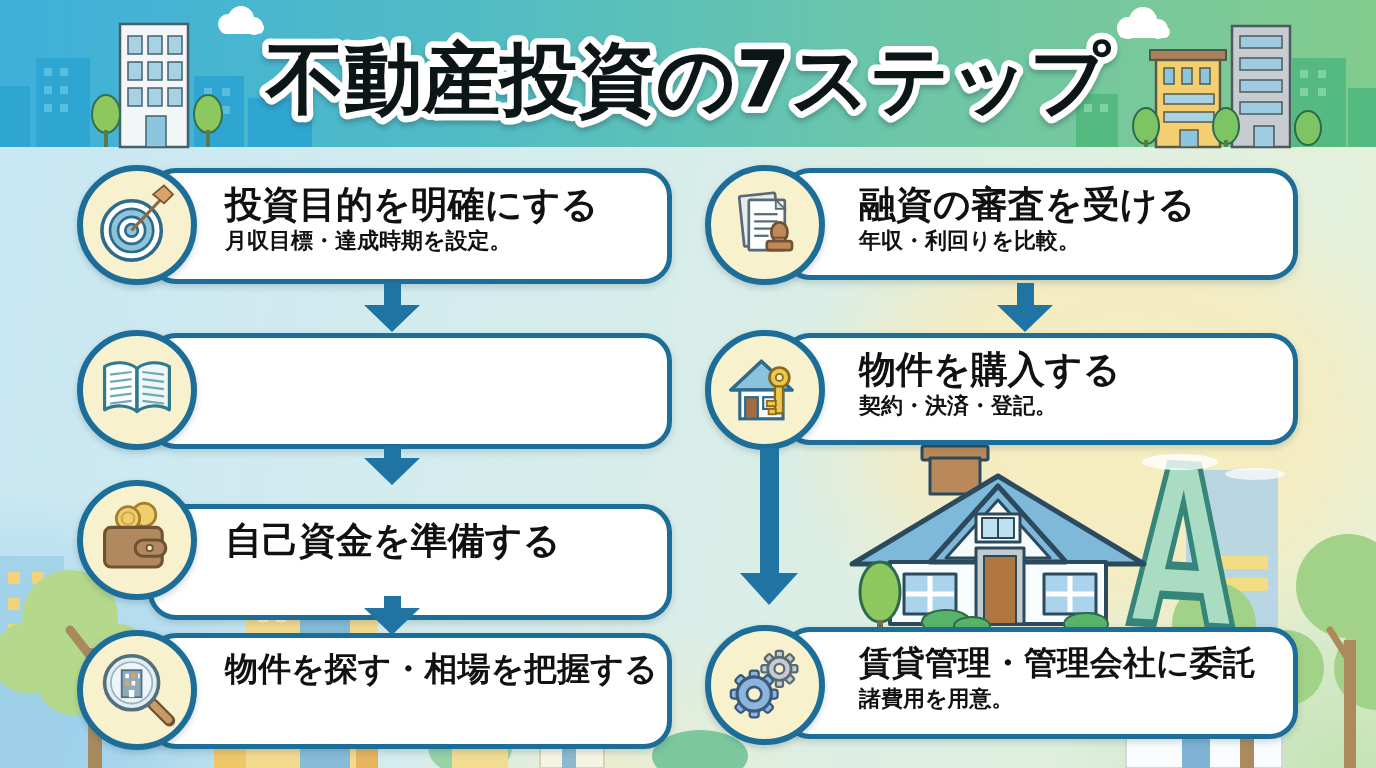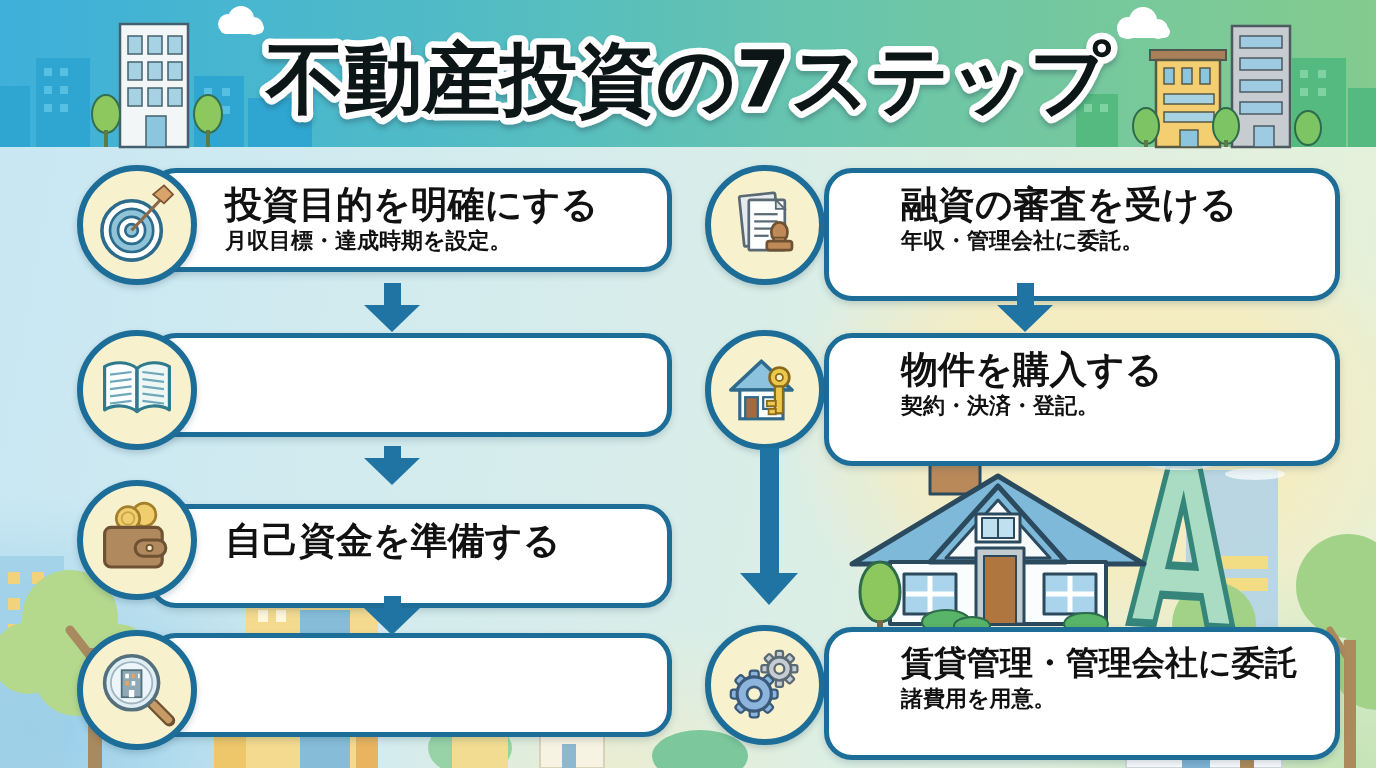--- a/index.html
+++ b/index.html
@@ -31,22 +31,22 @@
     paint-order:stroke; stroke-linejoin:round;
   }
 
   
   .step-box {
     position:absolute; box-sizing:border-box;
     background:#ffffff; border:5px solid #1d6d99; border-radius:28px;
     box-shadow:0 3px 7px rgba(30,70,90,0.20);
     padding:10px 8px 0 72px;
   }
-  .col-l { left:148px; width:524px; height:104px; }
-  .col-r { left:824px; width:516px; height:133px; }
+  .col-l { left:148px; width:524px; height:116px; }
+  .col-r { left:782px; width:516px; height:112px; }
   .step-title { font-size:37px; font-weight:bold; color:#111; line-height:1.18; white-space:nowrap; }
   .step-title.long { font-size:33px; line-height:1.3; }
   .step-sub { font-size:22px; font-weight:bold; color:#111; line-height:1.25; white-space:nowrap;font-family:Liberation Serif, serif; }
 
   .step-icon {
     position:absolute; width:120px; height:120px; border-radius:50%;
     background:#f8f1cd; border:6px solid #1d6d99; box-sizing:border-box;
     display:flex; align-items:center; justify-content:center;
     box-shadow:0 3px 6px rgba(30,70,90,0.22);
   }
@@ -285,40 +285,41 @@
       <circle cx="58" cy="22" r="13" fill="#f1cd6d" stroke="#a5802c" stroke-width="3"></circle>
       <circle cx="40" cy="26" r="13" fill="#f1cd6d" stroke="#a5802c" stroke-width="3"></circle>
       <circle cx="40" cy="26" r="7" fill="none" stroke="#c9a84a" stroke-width="2"></circle>
       <rect x="14" y="36" width="64" height="44" rx="7" fill="#b08a5e" stroke="#6e5233" stroke-width="3.5"></rect>
       <rect x="48" y="50" width="34" height="18" rx="9" fill="#b08a5e" stroke="#6e5233" stroke-width="3.5"></rect>
       <circle cx="64" cy="59" r="3.5" fill="#f8f1cd" stroke="#6e5233" stroke-width="2"></circle>
     </svg>
   </div>
 
   <div class="step-box col-l" style="top:633px;">
+    <div class="step-title long">物件を探す・相場を把握する</div>
   </div>
   <div class="step-icon ic-l" style="top:630px;">
     <svg viewBox="0 0 100 100">
       <line x1="68" y1="66" x2="86" y2="84" stroke="#6e5233" stroke-width="13" stroke-linecap="round"></line>
       <line x1="68" y1="66" x2="85" y2="83" stroke="#c79a66" stroke-width="8" stroke-linecap="round"></line>
       <circle cx="44" cy="42" r="30" fill="#dfeef5" stroke="#54707c" stroke-width="4"></circle>
       <circle cx="44" cy="42" r="23" fill="#ecf6fa" stroke="#9fb4bd" stroke-width="2"></circle>
       <rect x="33" y="28" width="22" height="30" fill="#8fa9b6" stroke="#54707c" stroke-width="2"></rect>
       <rect x="37" y="32" width="4" height="5" fill="#ffffff"></rect>
         <rect x="44" y="32" width="4" height="5" fill="#e8a45e"></rect>
         <rect x="51" y="32" width="2" height="5" fill="#ffffff"></rect>
       <rect x="37" y="40" width="4" height="5" fill="#e8a45e"></rect>
         <rect x="44" y="40" width="4" height="5" fill="#ffffff"></rect>
       <rect x="41" y="50" width="6" height="8" fill="#ffffff"></rect>
     </svg>
   </div>
 
   <div class="step-box col-r" style="top:168px;">
     <div class="step-title">融資の審査を受ける</div>
-    <div class="step-sub">年収・管理会社に委託。</div>
+    <div class="step-sub">年収・利回りを比較。</div>
   </div>
   <div class="step-icon ic-r" style="top:165px;">
     <svg viewBox="0 0 100 100">
       <g transform="rotate(-6 44 44)">
         <rect x="24" y="16" width="40" height="56" rx="2" fill="#e6ebee" stroke="#5a6a74" stroke-width="3"></rect>
       </g>
       <rect x="32" y="22" width="40" height="56" rx="2" fill="#fdfefe" stroke="#5a6a74" stroke-width="3"></rect>
       <path d="M62,22 L72,32 L62,32 Z" fill="#d8e0e4" stroke="#5a6a74" stroke-width="2"></path>
       <g stroke="#5a6a74" stroke-width="2.5">
         <line x1="38" y1="38" x2="64" y2="38"></line>

